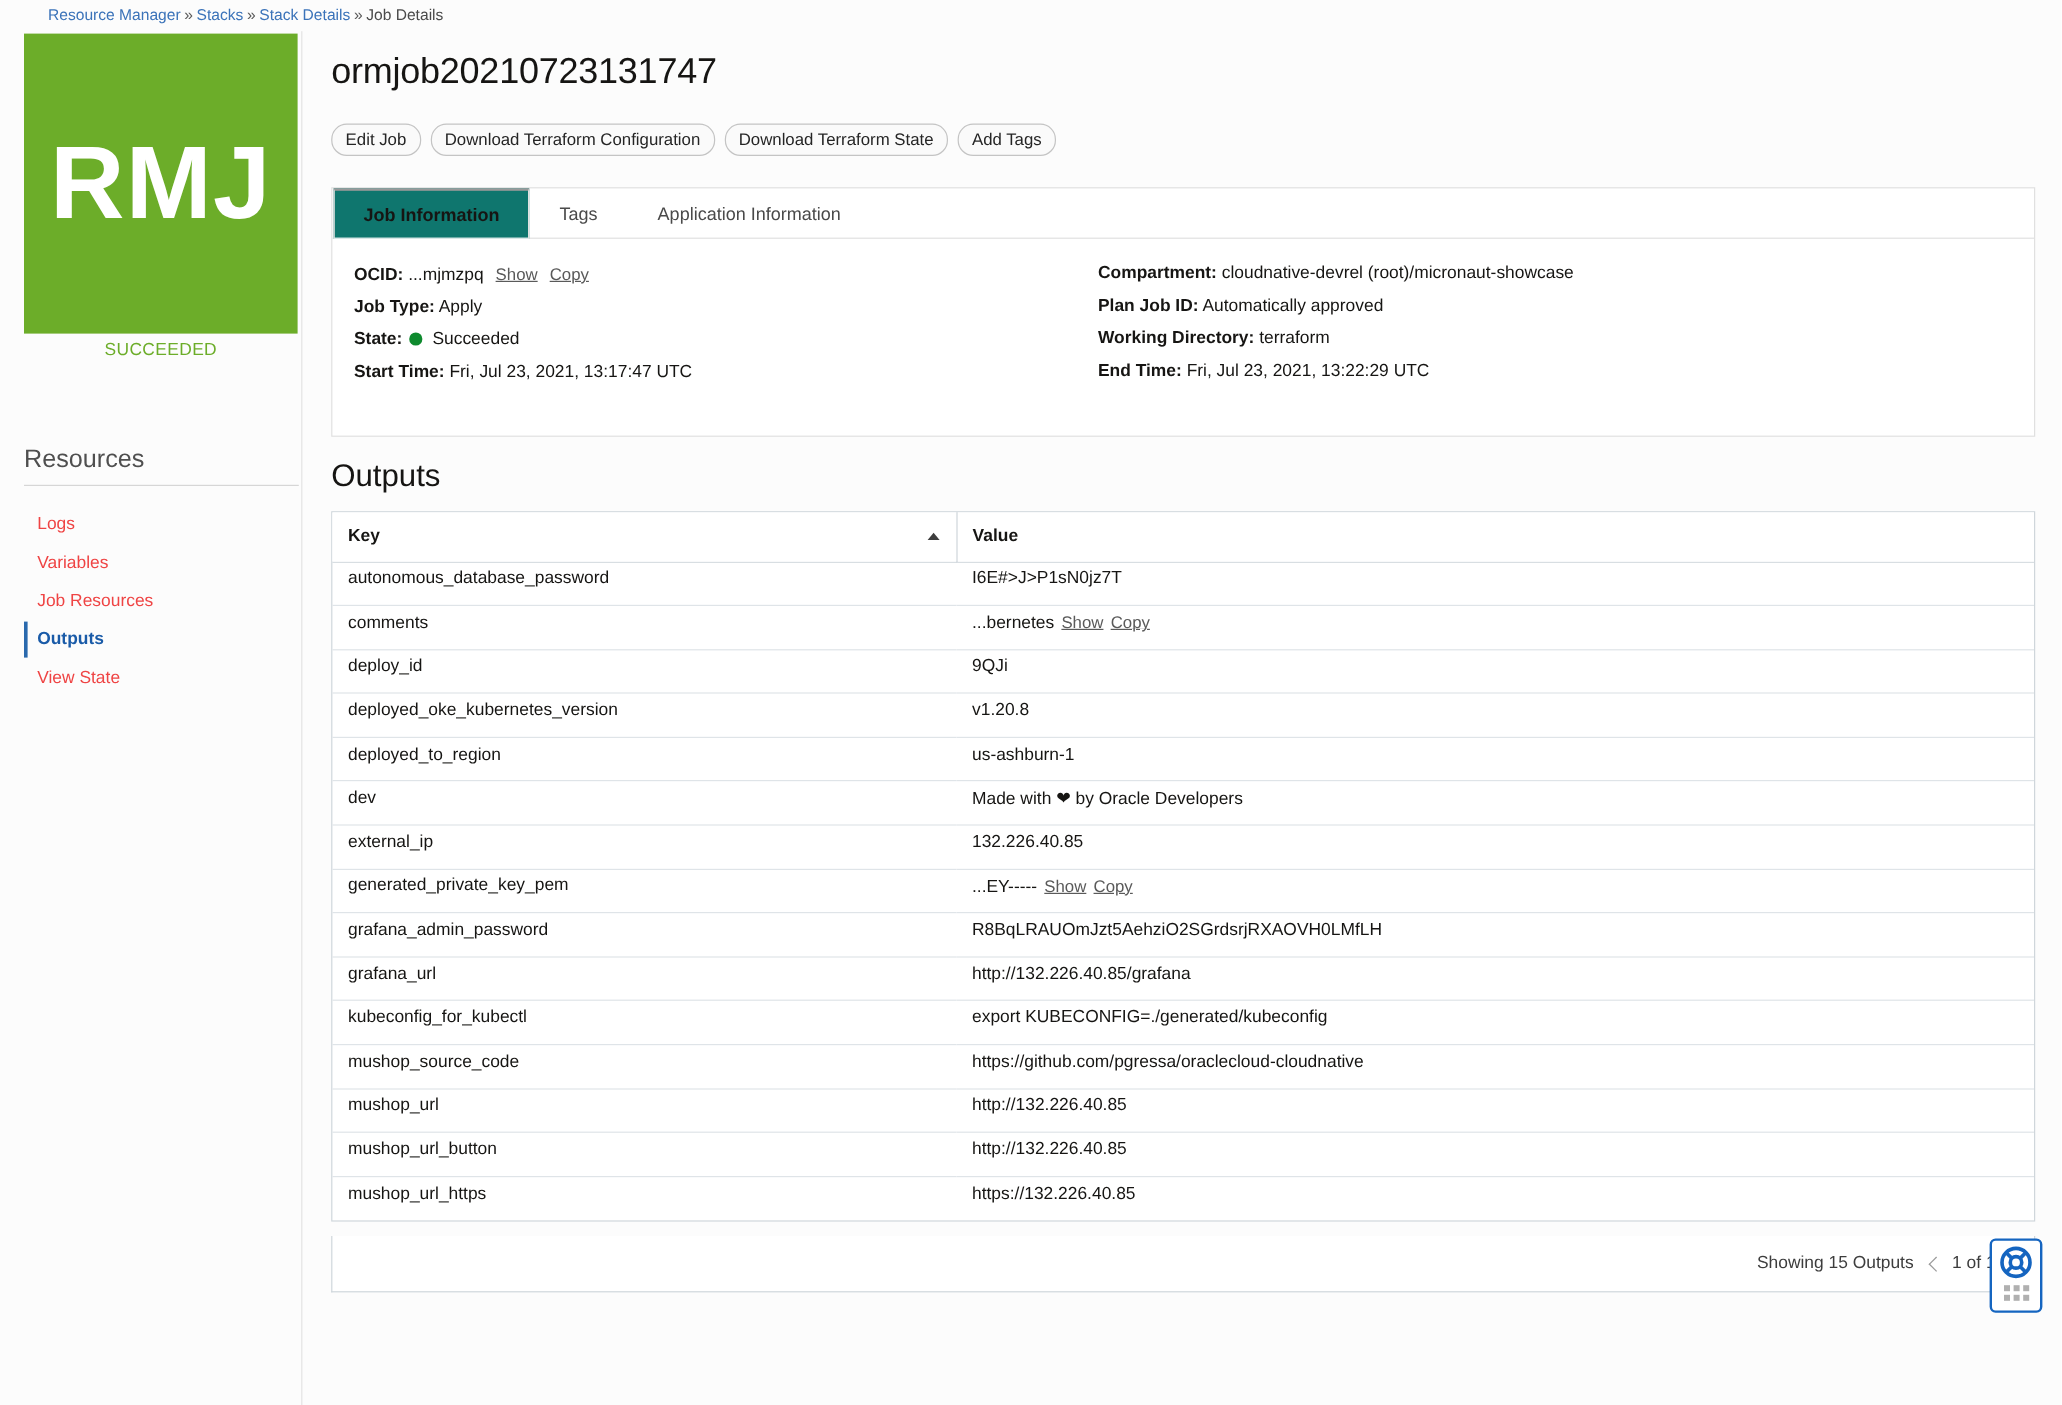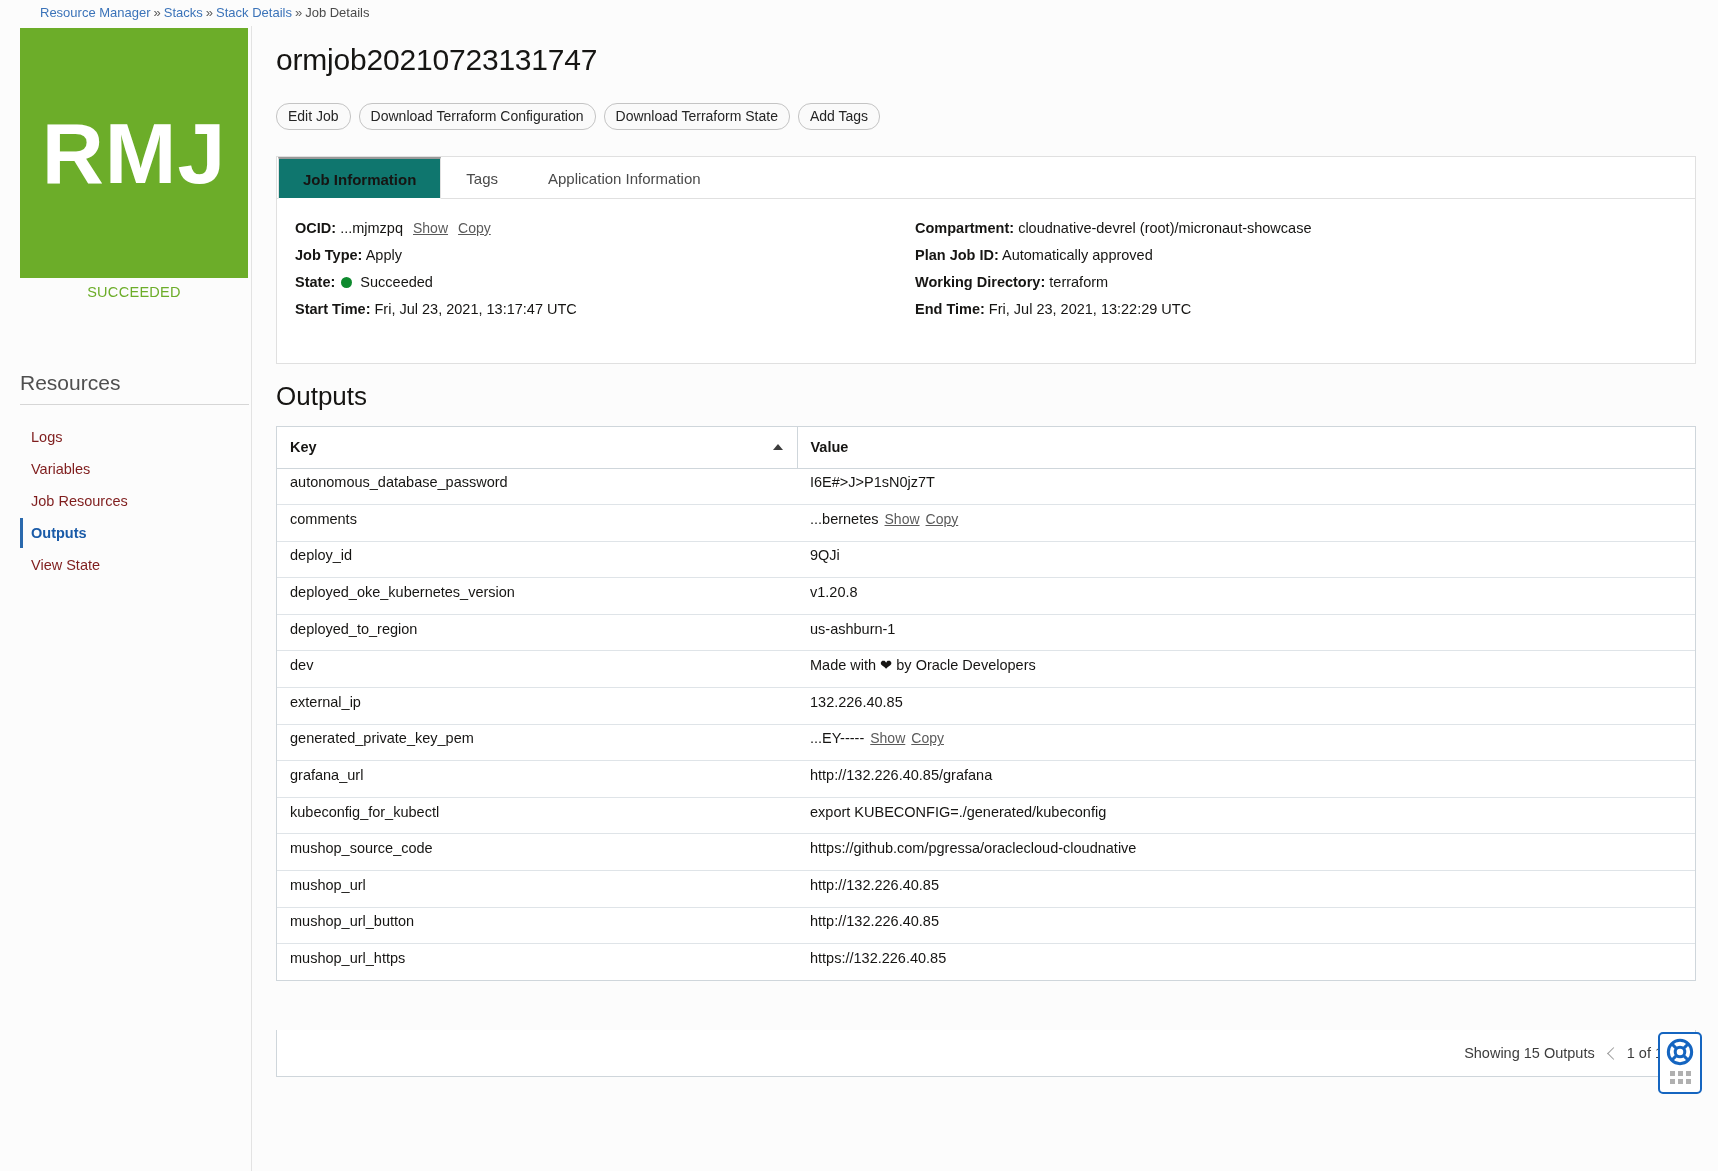--- a/index.html
+++ b/index.html
@@ -86,21 +86,21 @@
     position: absolute;
     left: 20px; top: 395px;
     width: 232px;
   }
   .res-item {
     position: relative;
     height: 32px;
     line-height: 32px;
     padding-left: 11px;
     font-size: 14.5px;
-    color: #7f1d1d;
+    color: #ef4444;
     cursor: pointer;
   }
   .res-item.active {
     font-weight: bold;
     color: #1a5ba8;
   }
   .res-item.active::before {
     content: "";
     position: absolute;
     left: 0; top: 1px;
@@ -464,20 +464,24 @@
               <td class="key-col" style="width: 520px;">dev</td>
               <td><span>Made with ❤ by Oracle Developers</span></td>
             </tr>
             <tr>
               <td class="key-col" style="width: 520px;">external_ip</td>
               <td><span>132.226.40.85</span></td>
             </tr>
             <tr>
               <td class="key-col" style="width: 520px;">generated_private_key_pem</td>
               <td><span>...EY-----</span><span class="link-act">Show</span><span class="link-act">Copy</span></td>
+            </tr>
+            <tr>
+              <td class="key-col" style="width: 520px;">grafana_admin_password</td>
+              <td><span>R8BqLRAUOmJzt5AehziO2SGrdsrjRXAOVH0LMfLH</span></td>
             </tr>
             <tr>
               <td class="key-col" style="width: 520px;">grafana_url</td>
               <td><span>http://132.226.40.85/grafana</span></td>
             </tr>
             <tr>
               <td class="key-col" style="width: 520px;">kubeconfig_for_kubectl</td>
               <td><span>export KUBECONFIG=./generated/kubeconfig</span></td>
             </tr>
             <tr>

